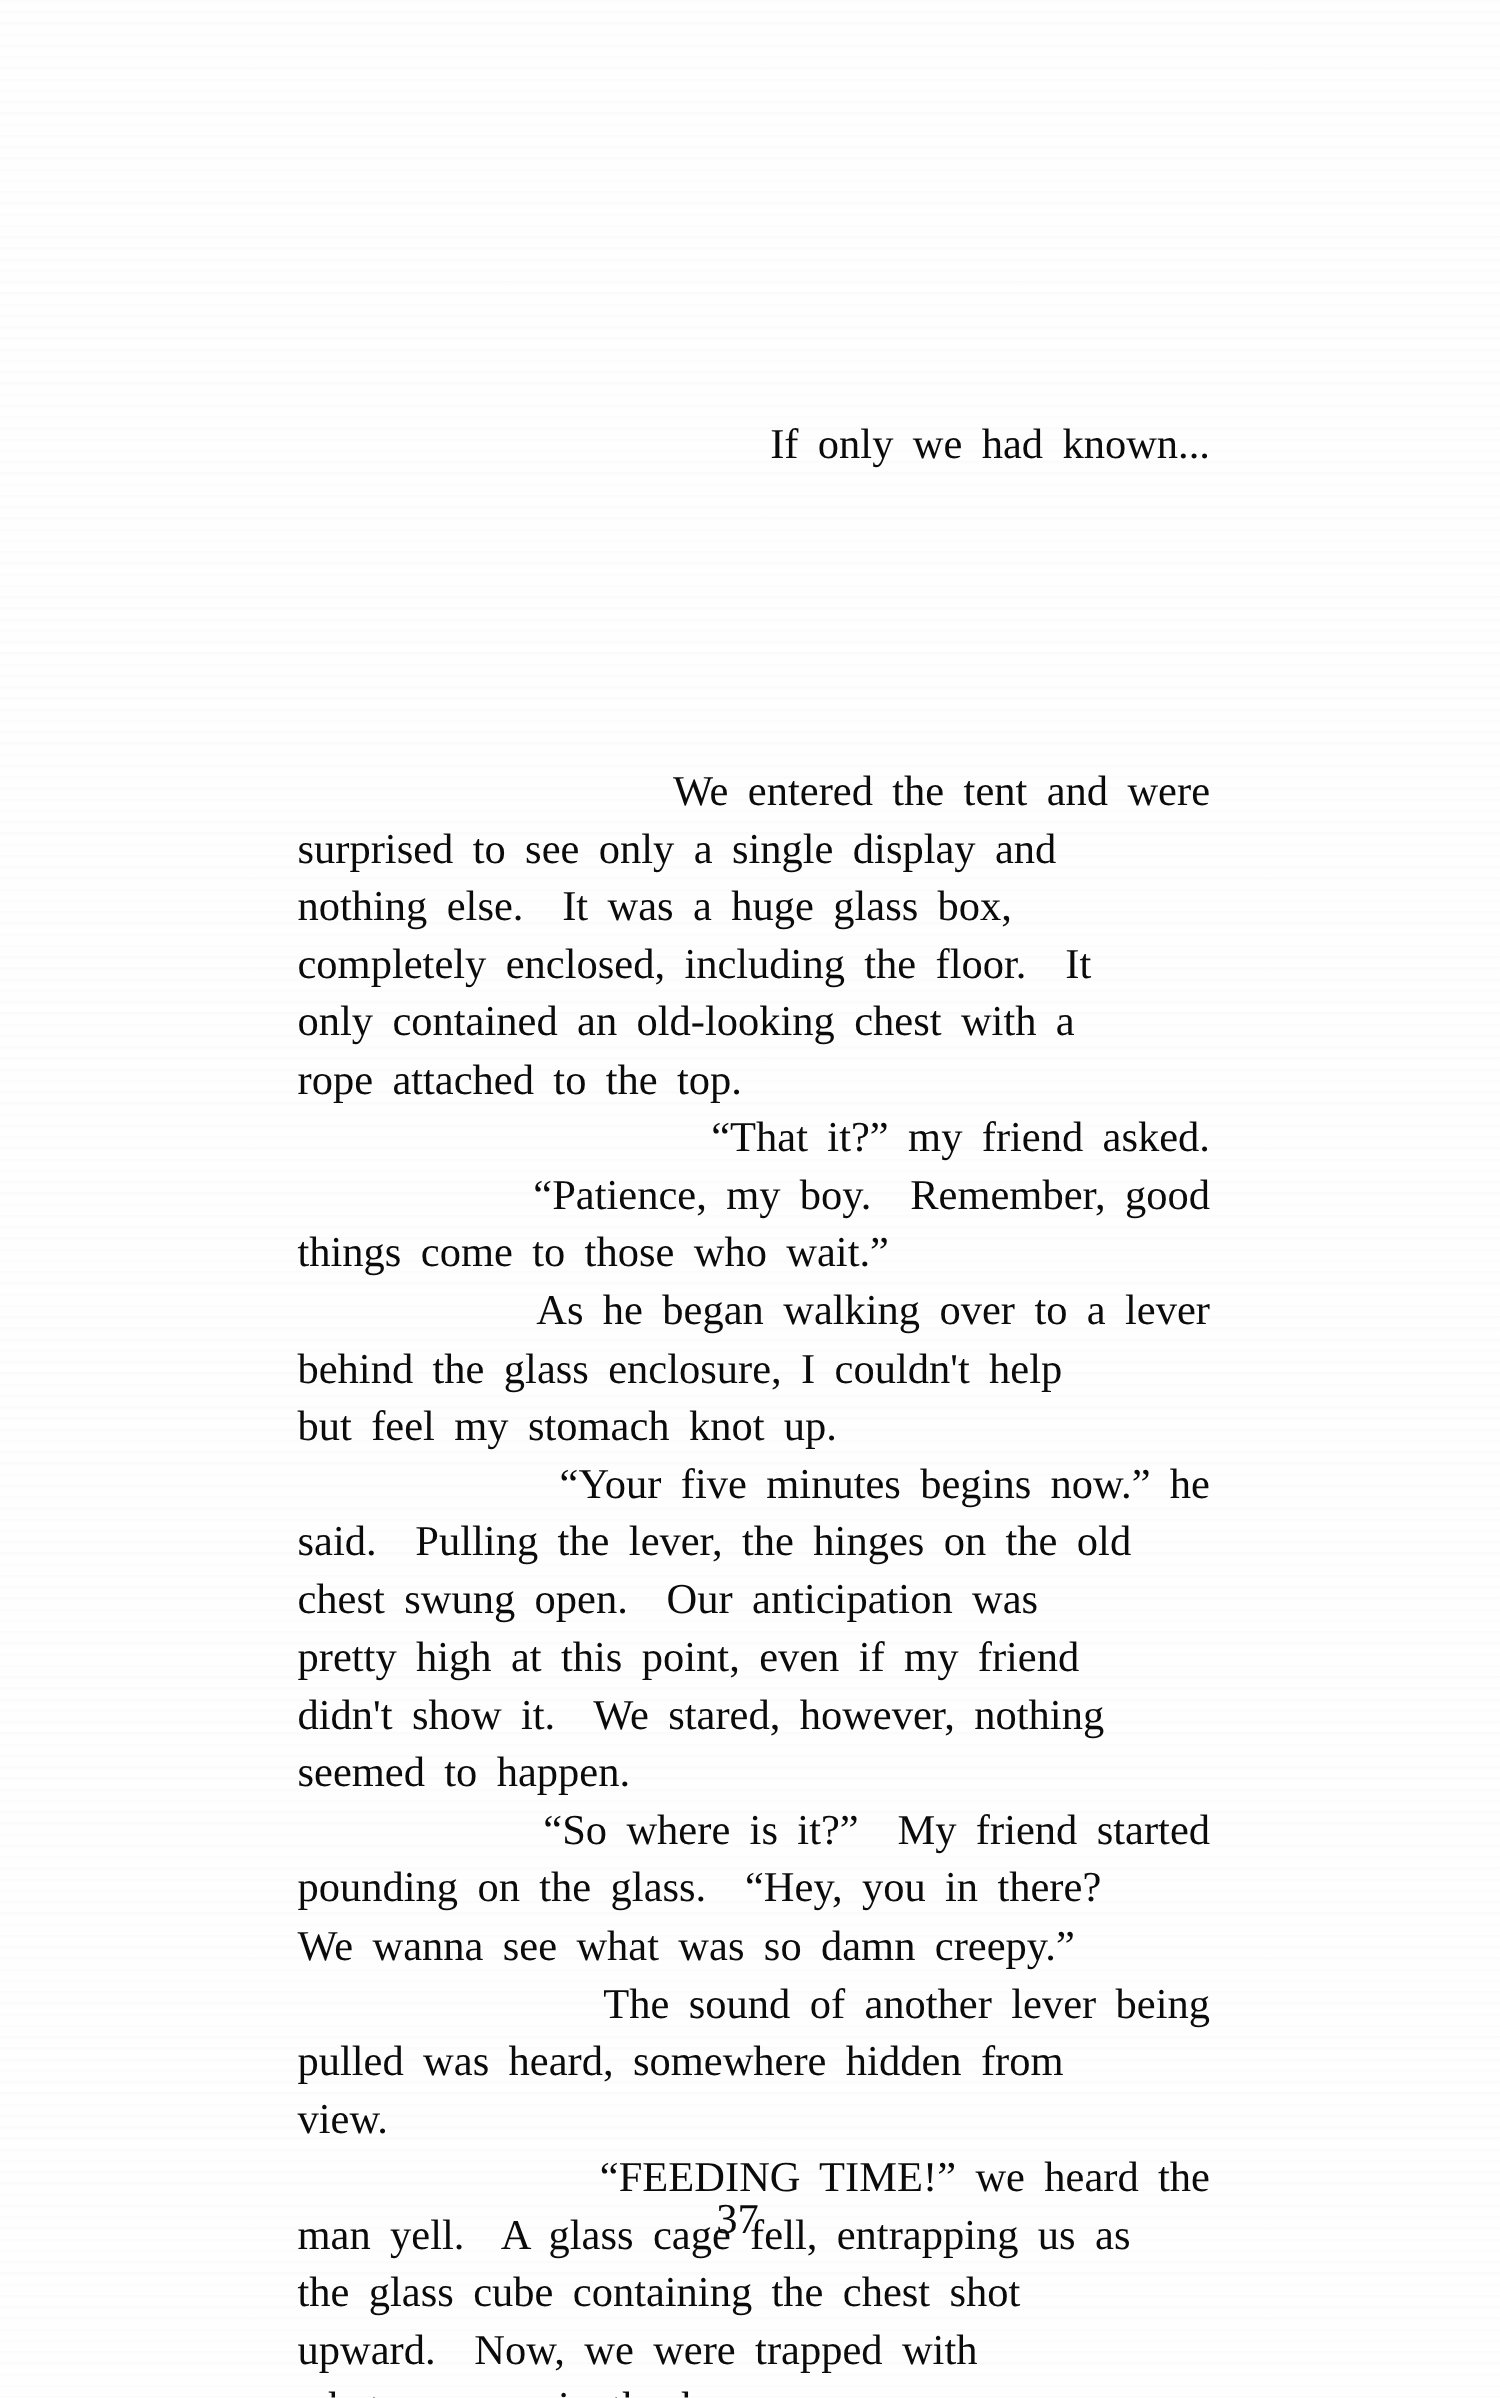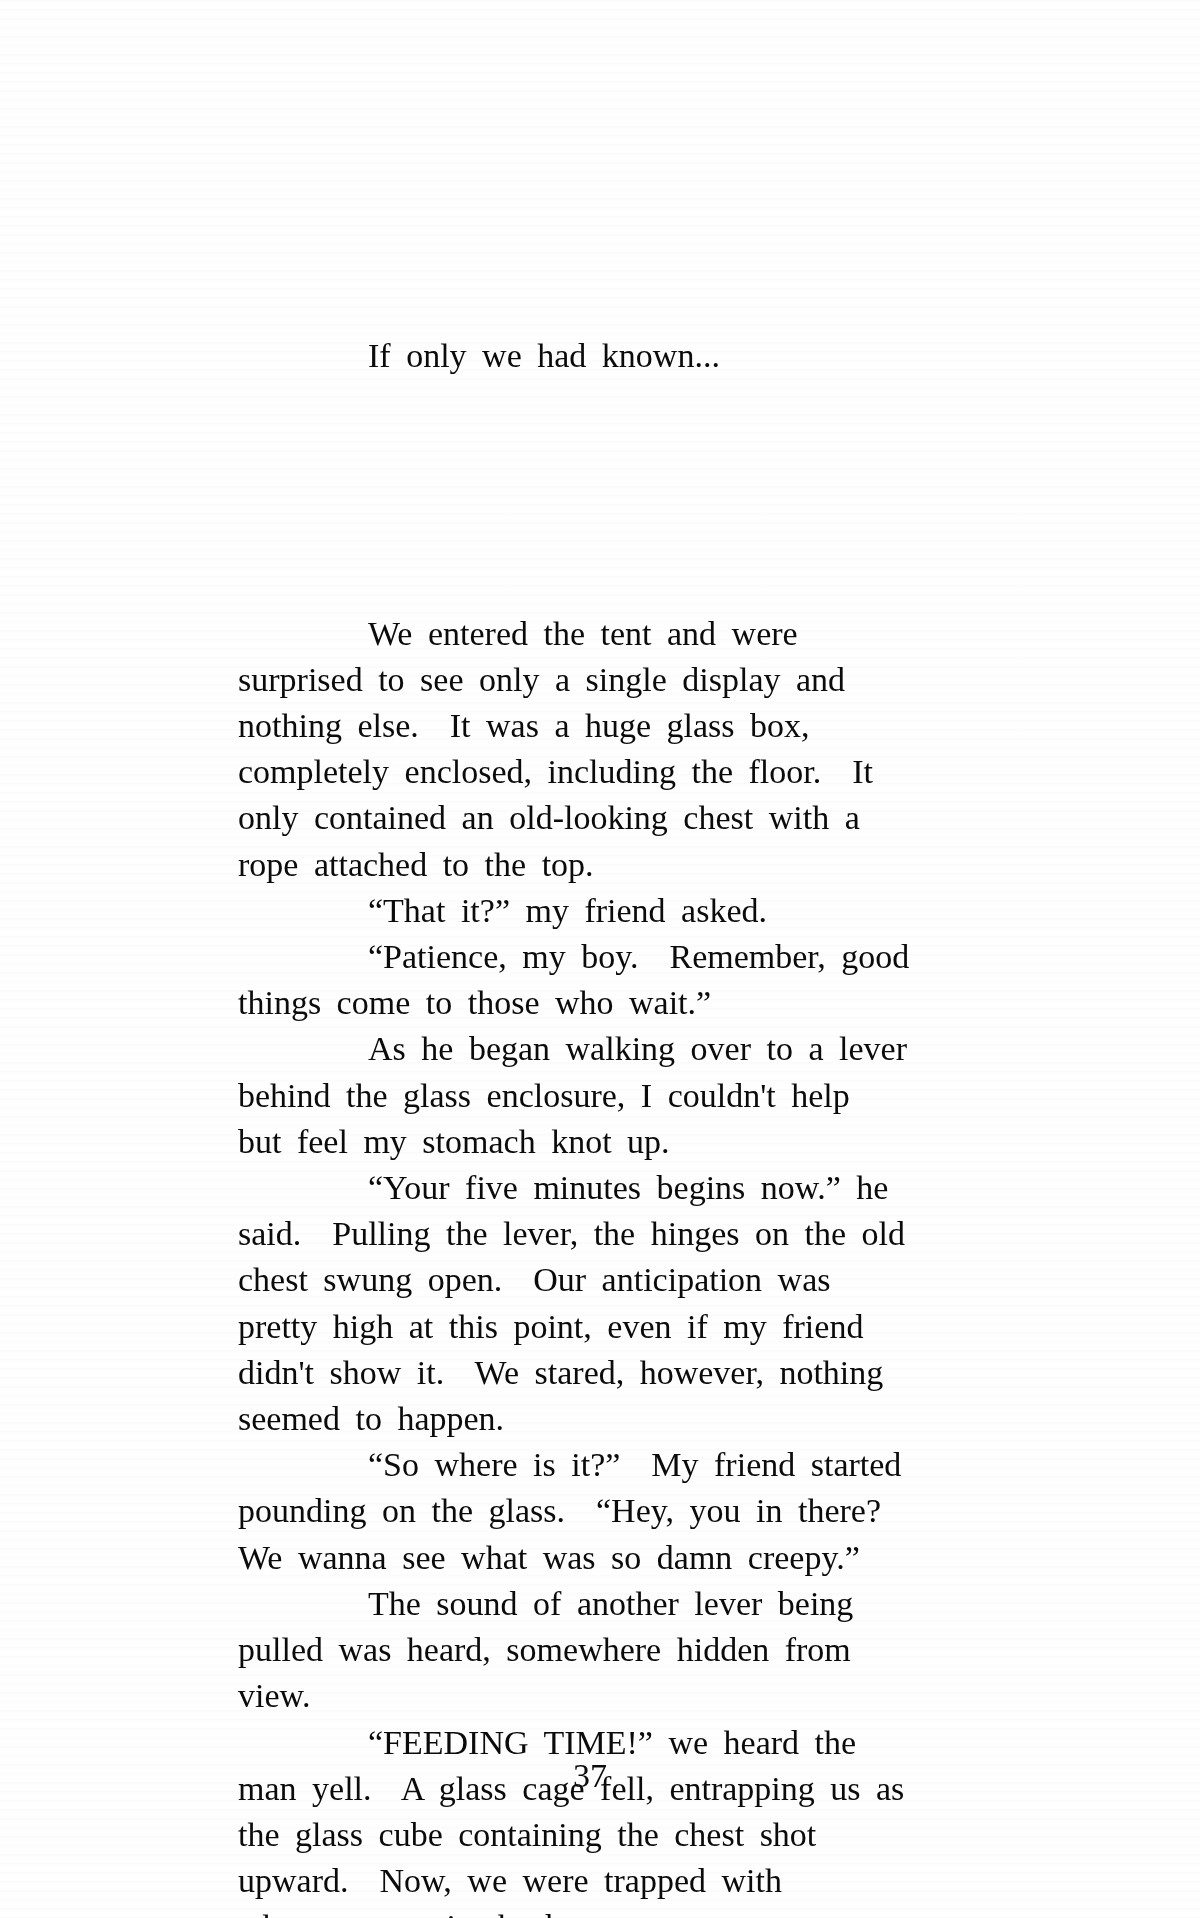--- a/index.html
+++ b/index.html
@@ -42,20 +42,21 @@
     top: 241px;
     width: 730px;
     white-space: pre-wrap;
   }
   .line {
     min-height: 46.2px;
     white-space: pre-wrap;
   }
   .line.indent {
     text-indent: 130px;
+    text-align: right;
   }
   .page-number {
     position: absolute;
     left: 0;
     right: 20px;
     top: 1753px;
     text-align: center;
   }
 </style>
 </head>

